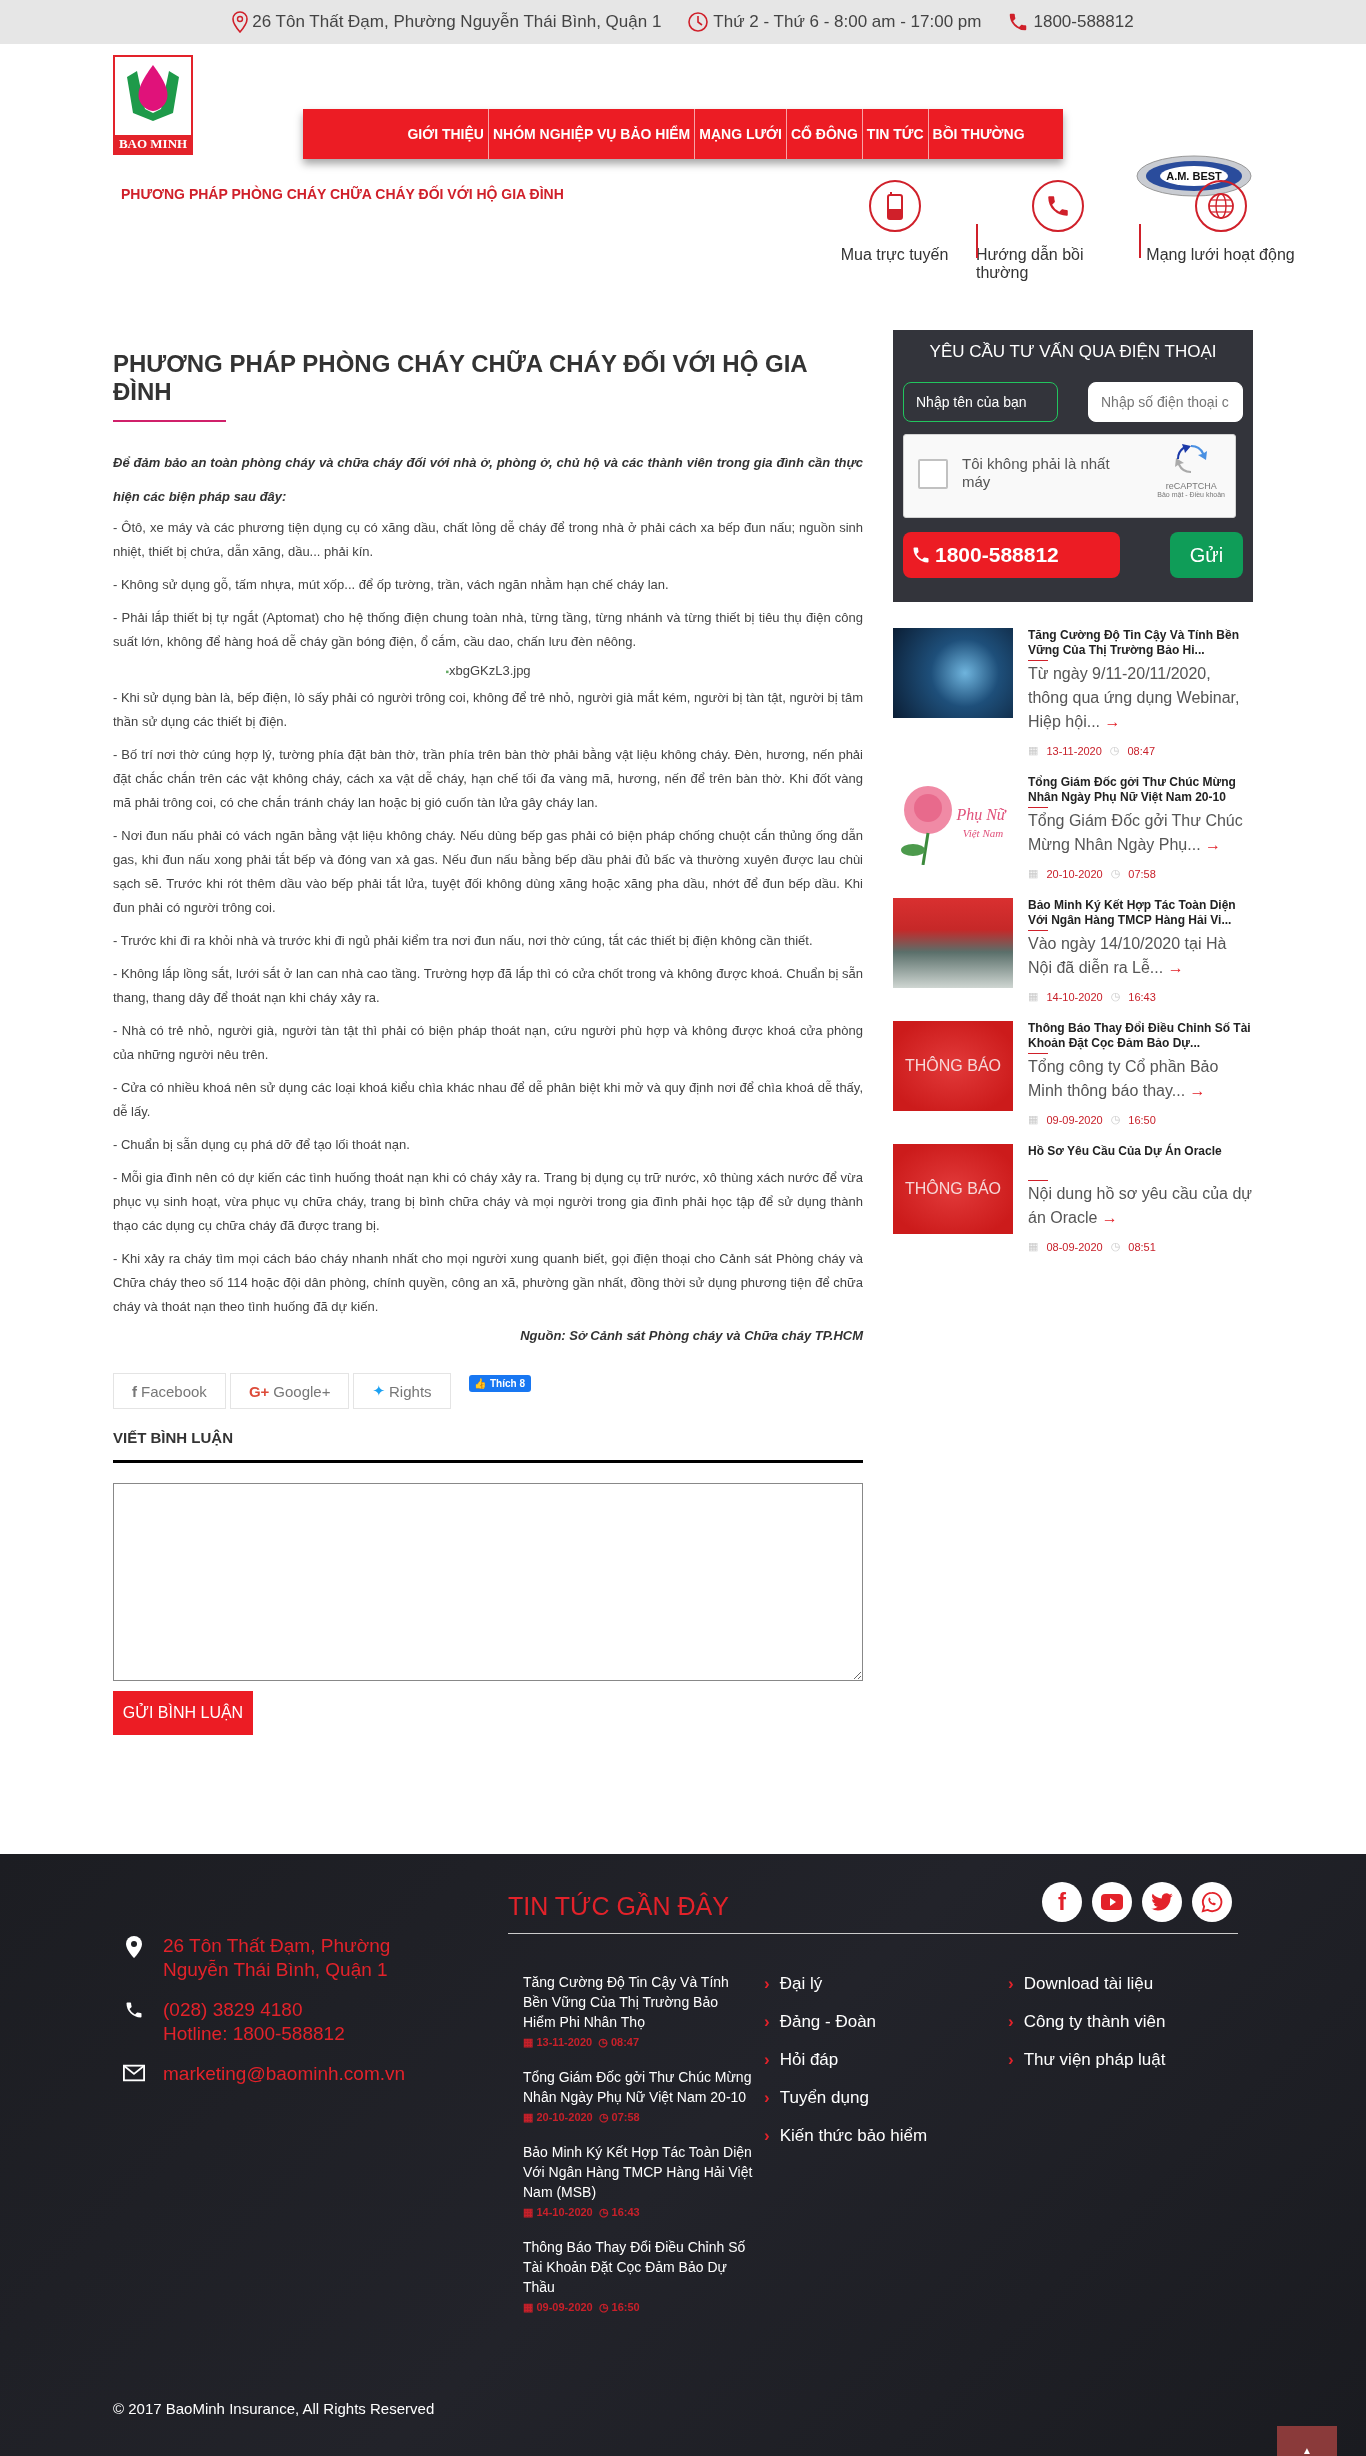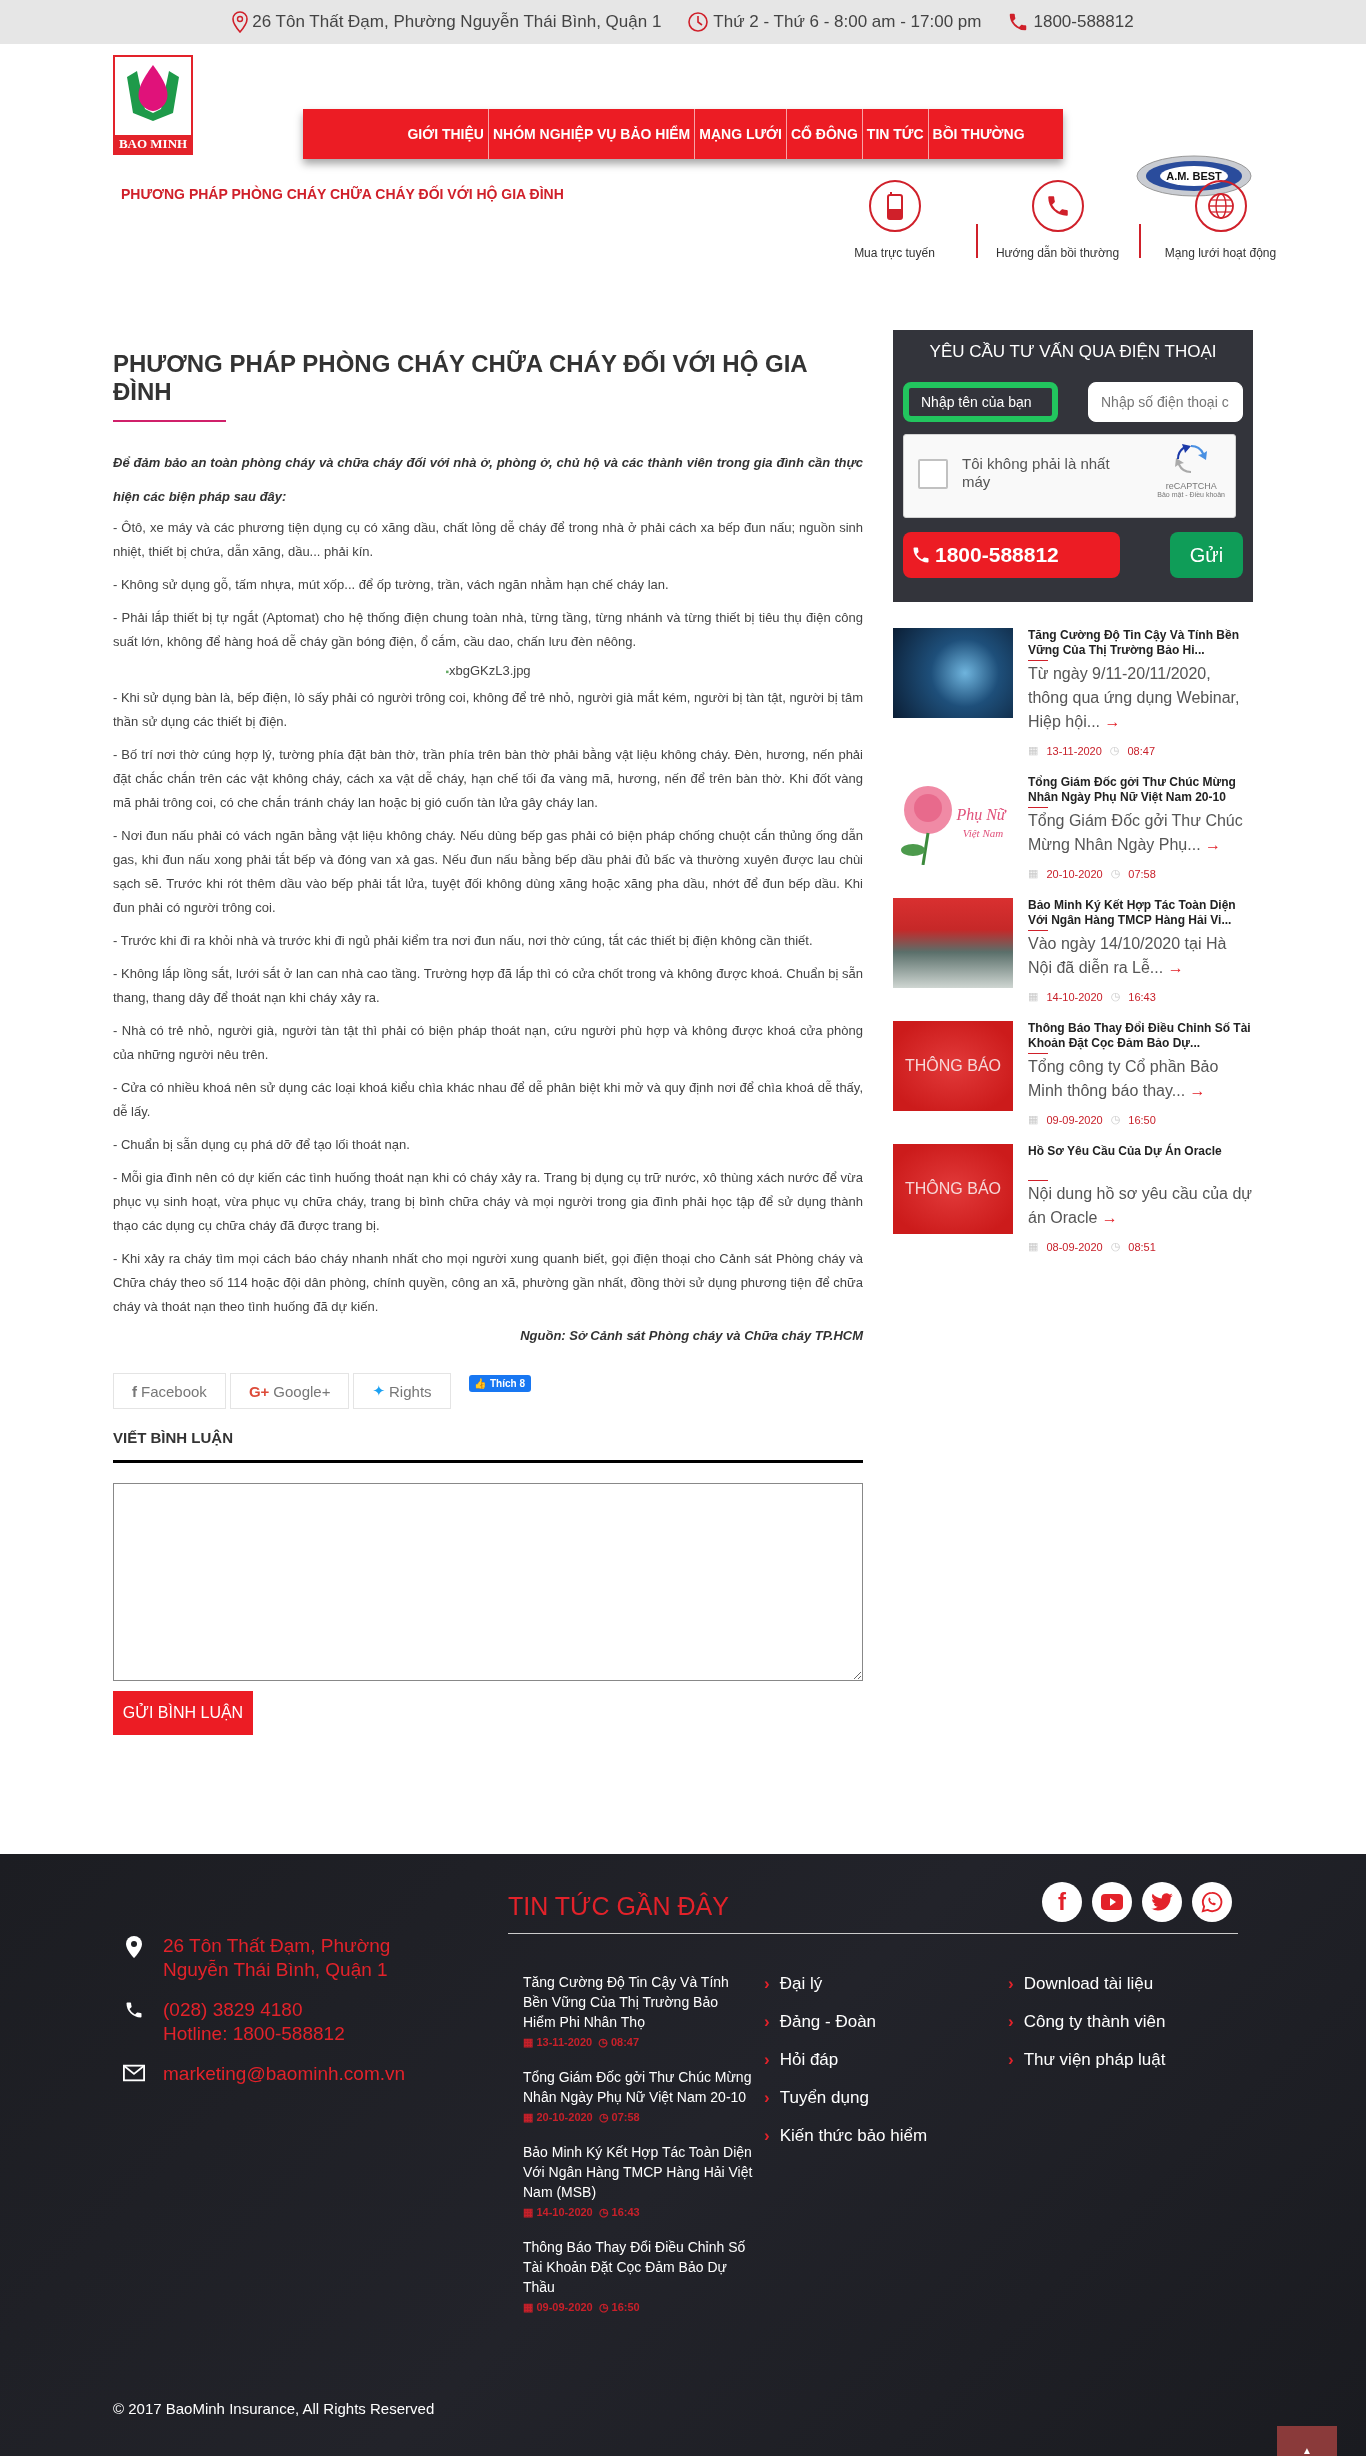--- a/index.html
+++ b/index.html
@@ -21,21 +21,21 @@
   .nav a:last-child { border-right: none; }
   .nav a:first-child { padding-left: 70px; }
   .ambest { position: absolute; left: 1135px; top: 110px; width: 118px; height: 44px; }
 
   
   .subheader { position: relative; height: 120px; }
   .page-crumb { position: absolute; left: 121px; top: 22px; color: #d0202a; font-size: 14px; font-weight: bold; }
   .quicklinks { position: absolute; left: 813px; top: 16px; display: flex; }
   .ql { width: 163px; display: flex; flex-direction: column; align-items: center; position: relative; }
   .ql .circle { width: 52px; height: 52px; border: 2px solid #d0202a; border-radius: 50%; display: flex; align-items: center; justify-content: center; }
-  .ql .label { margin-top: 14px; font-size: 12px; color: #333; }
+  .ql .label { margin-top: 14px; font-size: 16px; color: #333; }
   .ql.sep::before { content: ""; position: absolute; left: 0; top: 44px; height: 34px; border-left: 2px solid #d0202a; }
 
   
   .main { position: absolute; left: 113px; top: 330px; width: 750px; }
   .article-title { font-size: 24px; font-weight: bold; color: #333; line-height: 28px; margin-top: 20px; }
   .title-underline { width: 113px; height: 2px; background: #d0206a; margin-top: 14px; }
   .lead { margin-top: 24px; font-size: 13px; font-style: italic; font-weight: bold; line-height: 34px; color: #333; text-align: justify; }
   .para { font-size: 13px; line-height: 24px; color: #444; margin-top: 2px; margin-bottom: 9px; text-align: justify; }
   .img-alt { text-align: center; font-size: 13px; color: #444; margin-bottom: 8px; }
   .source { text-align: right; font-size: 13px; font-style: italic; font-weight: bold; margin-top: 4px; }
@@ -47,21 +47,21 @@
   .comment-title { margin-top: 20px; font-size: 15px; font-weight: bold; color: #333; padding-bottom: 14px; border-bottom: 3px solid #000; }
   .comment-box { margin-top: 20px; width: 750px; height: 198px; border: 1px solid #888; resize: both; font-family: "Liberation Sans", sans-serif; }
   .comment-submit { margin-top: 6px; width: 140px; height: 44px; background: #ec1c24; color: #fff; border: none; font-size: 16px; font-family: "Liberation Sans", sans-serif; }
 
   
   .sidebar { position: absolute; left: 893px; top: 330px; width: 360px; }
   .consult { background: #33343b; padding: 12px 10px 24px; }
   .consult h3 { text-align: center; color: #fff; font-weight: normal; font-size: 17px; }
   .consult .row { display: flex; justify-content: space-between; margin-top: 20px; }
   .consult input { height: 40px; border-radius: 8px; font-size: 14px; font-family: "Liberation Sans", sans-serif; padding: 0 12px; }
-  .consult .name-input { width: 155px; background: #33343b; border: 6px solid #22c55e; color: #fff; }
+  .consult .name-input { width: 155px; background: #33343b; border: 1px solid #22c55e; color: #fff; }
   .consult .name-input::placeholder { color: #fff; }
   .consult .phone-input { width: 155px; background: #fff; border: 1px solid #fff; }
   .recaptcha { margin-top: 12px; width: 333px; height: 84px; background: #f9f9f9; border: 1px solid #d3d3d3; border-radius: 3px; position: relative; }
   .recaptcha .cb { position: absolute; left: 14px; top: 24px; width: 30px; height: 30px; background: #fff; border: 2px solid #c1c1c1; border-radius: 2px; }
   .recaptcha .txt { position: absolute; left: 58px; top: 20px; font-size: 15px; color: #555; width: 170px; line-height: 18px; }
   .recaptcha .brand { position: absolute; right: 10px; top: 8px; text-align: center; font-size: 9px; color: #777; }
   .recaptcha .brand .logo-c { width: 32px; height: 32px; margin: 0 auto 4px; }
   .recaptcha .brand .links { font-size: 7px; }
   .consult .actions { display: flex; justify-content: space-between; margin-top: 14px; }
   .hotline-btn { width: 217px; height: 46px; background: #ec1c24; border-radius: 8px; color: #fff; font-weight: bold; font-size: 21px; display: flex; align-items: center; padding-left: 8px; gap: 4px; }

